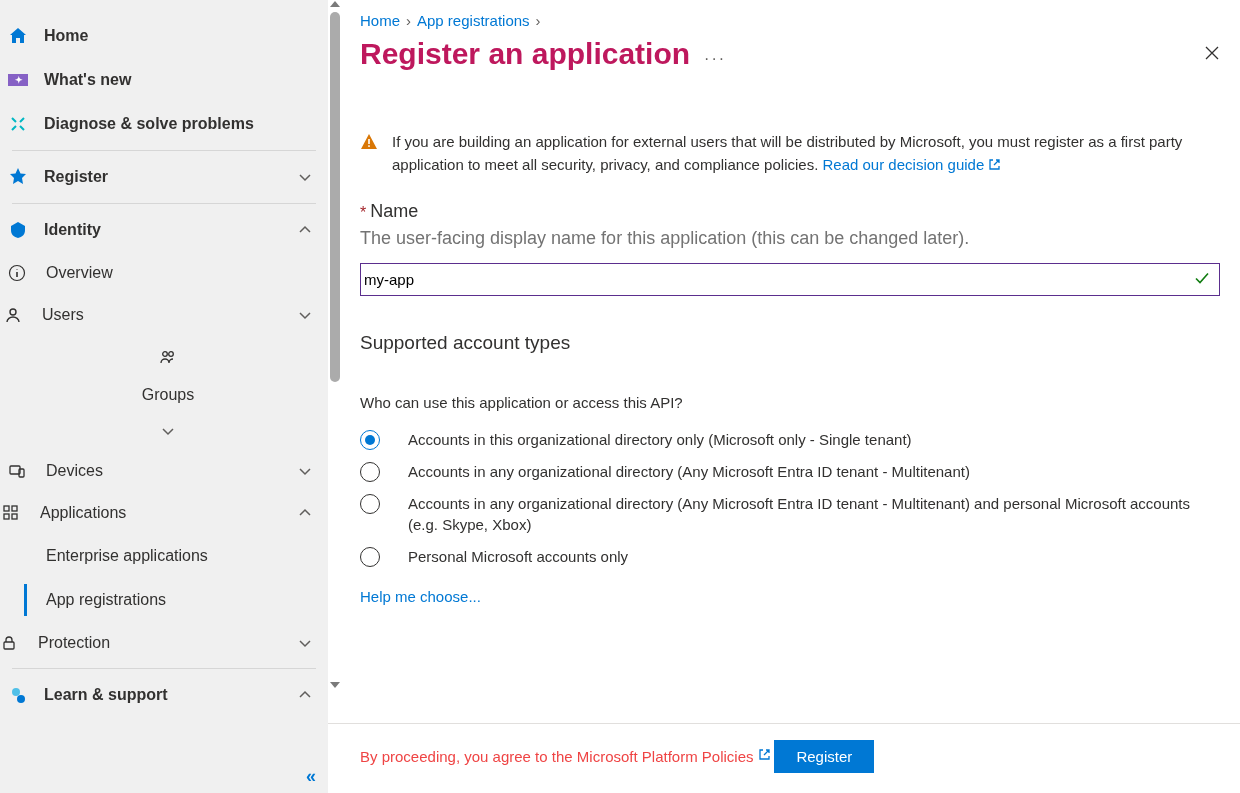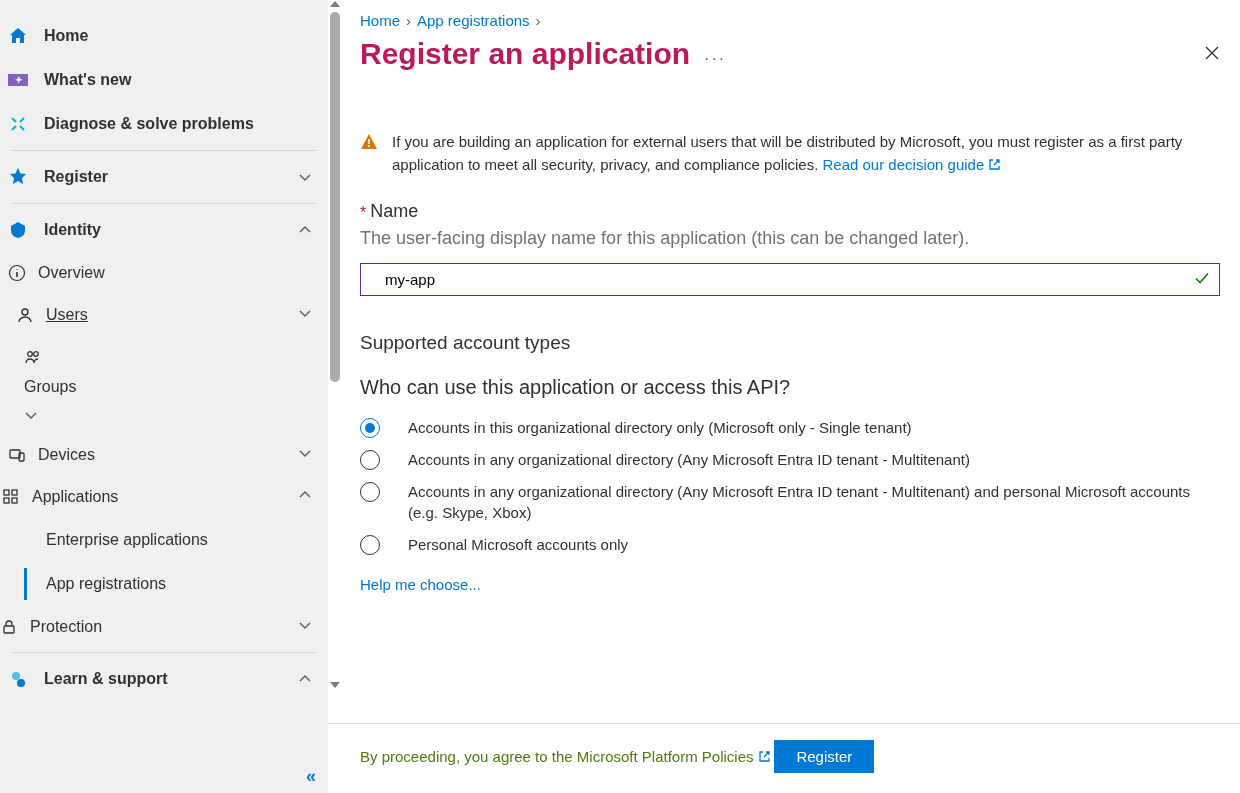--- a/index.html
+++ b/index.html
@@ -48,22 +48,23 @@
   .nav-item .icon-wrap svg { width: 20px; height: 20px; }
   .nav-label { flex: 1; }
   .chev {
     width: 14px;
     height: 14px;
     flex: 0 0 14px;
     color: #605e5c;
   }
   .sub-item {
     display: flex;
+    align-items: center;
     padding: 12px 16px 12px 44px;
-    gap: 12px;
+    gap: 20px;
     font-size: 16px;
     cursor: pointer;
     position: relative;
   }
   .sub-item .sub-icon {
     width: 18px;
     height: 18px;
     flex: 0 0 18px;
     display: flex;
     align-items: center;
@@ -198,40 +199,40 @@
     color: #737373;
     margin-bottom: 14px;
   }
   .text-input-wrap {
     position: relative;
     margin-bottom: 36px;
     margin-right: 16px;
   }
   .text-input {
     width: 100%;
-    padding: 7px 36px 7px 24px;
+    padding: 7px 36px 7px 3px;
     font-size: 15px;
     border: 1px solid #5b2e8e;
     outline: none;
     font-family: inherit;
   }
   .check-icon {
     position: absolute;
     right: 10px;
     top: 50%;
     transform: translateY(-50%);
     color: #107c10;
   }
 
   .section-title {
     font-size: 19px;
-    margin-bottom: 22px;
+    margin-bottom: 40px;
   }
   .section-sub {
-    font-size: 20px;
+    font-size: 15px;
     margin-bottom: 18px;
   }
   .radio-row {
     display: flex;
     align-items: flex-start;
     gap: 28px;
     margin-bottom: 10px;
     cursor: pointer;
     padding-right: 16px;
   }
@@ -269,26 +270,25 @@
   .footer {
     position: absolute;
     bottom: 0;
     left: 0;
     right: 0;
     border-top: 1px solid #e1dfdd;
     padding: 16px 32px 10px 32px;
     background: #fff;
   }
   .policies {
-    color: #4d7c0f;
+    color: #ef4444;
     font-size: 15px;
     cursor: pointer;
     margin-bottom: 18px;
     display: inline-flex;
-    align-items: center;
   }
   .primary-btn {
     background: #0078d4;
     color: #fff;
     border: none;
     padding: 8px 22px;
     font-size: 15px;
     cursor: pointer;
     font-family: inherit;
   }
@@ -358,21 +358,21 @@
     <div class="sub-item" style="padding-left:8px;">
       <span class="sub-icon">
         <svg viewBox="0 0 18 18" fill="none" stroke="#323130" stroke-width="1.2">
             <circle cx="9" cy="9" r="7.5"></circle>
             <path d="M9 8v5M9 5v.5" stroke-width="1.6"></path>
           </svg>
       </span>
       <span>Overview</span>
     </div>
 
-    <div class="sub-item" style="padding-left:16px;text-decoration:underline;">
+    <div class="sub-item" style="padding-left:4px;">
       <span class="sub-icon">
         <svg viewBox="0 0 18 18" fill="none" stroke="#323130" stroke-width="1.4">
             <circle cx="9" cy="6" r="3"></circle>
             <path d="M3 16c0-3 3-5 6-5s6 2 6 5"></path>
           </svg>
       </span>
       <span class="nav-label">Users</span>
       <svg class="chev" viewBox="0 0 14 14" fill="none" stroke="currentColor" stroke-width="1.5">
           <path d="M2 5l5 5 5-5"></path>
         </svg>

